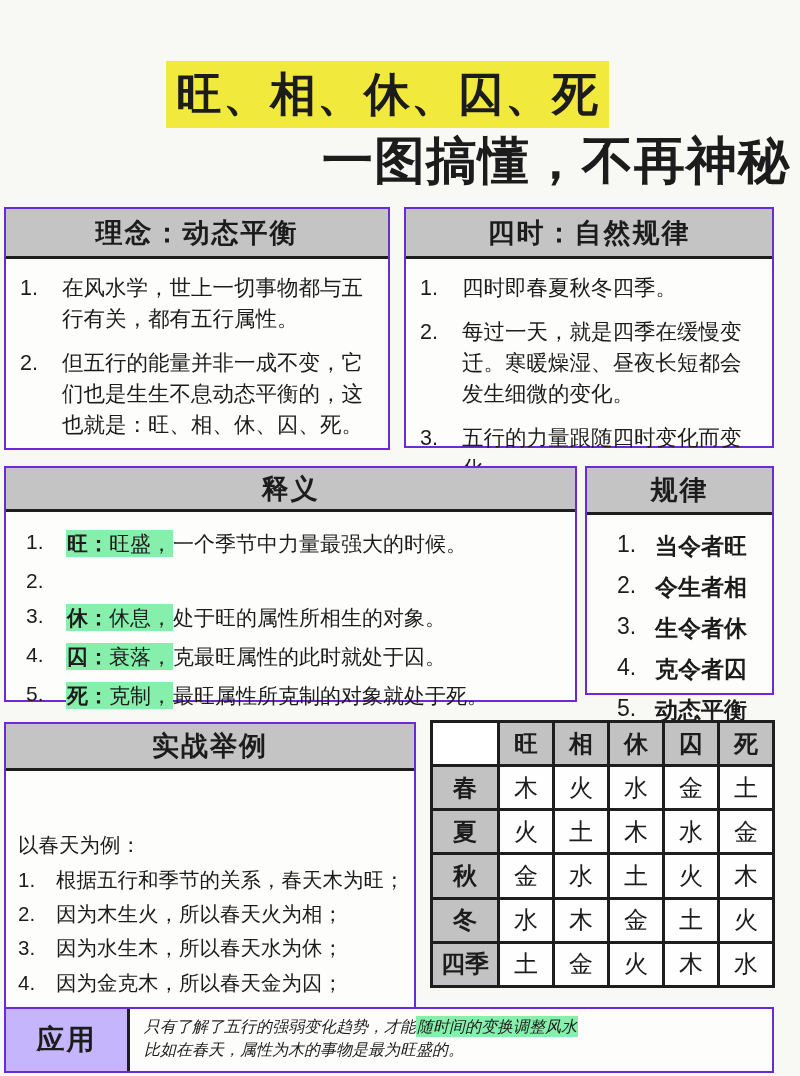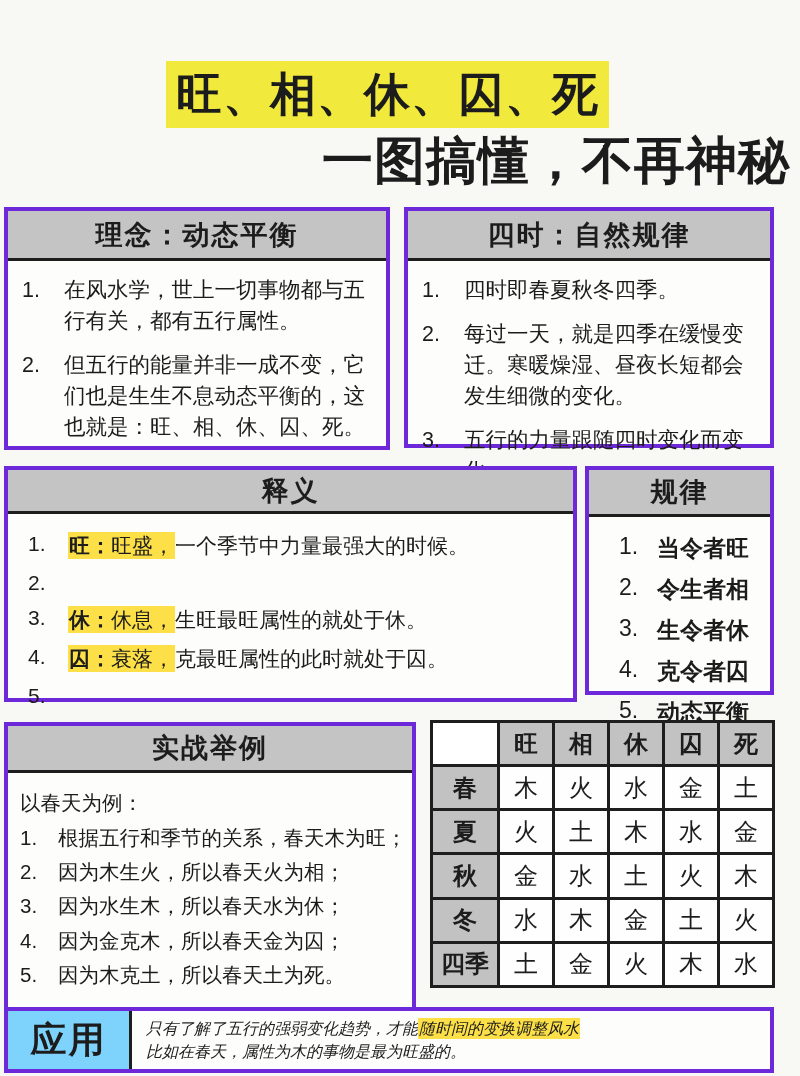--- a/index.html
+++ b/index.html
@@ -17,21 +17,21 @@
     display:flex; align-items:center; justify-content:center;
     font-size:46px; font-weight:800; letter-spacing:1px; white-space:nowrap;text-align:right;
   }
   .subtitle {
     position:absolute; left:0; top:127px; width:790px;
     text-align:right; font-size:51px; font-weight:800; letter-spacing:1px;
   }
 
   
   .box {
-    position:absolute; border:4px solid #6d28d9; background:#fdfdfb;
+    position:absolute; border:2px solid #6d28d9; background:#fdfdfb;
   }
   .box-header {
     background:#c4c4c4; border-bottom:3px solid #1e1e1e;
     display:flex; align-items:center; justify-content:center;
     font-weight:bold; font-size:27px; letter-spacing:2px;
   }
   .box-body { padding:14px 10px 10px 14px; }
 
   .li { display:flex; align-items:flex-start; }
   .li .num { flex:0 0 42px; }
@@ -43,33 +43,33 @@
   .concept .box-body, .seasons .box-body { font-size:21.5px; line-height:1.44; }
   .concept .li, .seasons .li { margin-bottom:13px; }
 
   
   .defs { left:4px; top:466px; width:573px; height:236px; }
   .defs .box-header { height:44px; }
   .defs .box-body { padding:18px 8px 8px 20px; font-size:21px; }
   .defs .li { margin-bottom:11px; white-space:nowrap; }
   .defs .li .num { flex:0 0 40px; }
   .defs .term { font-weight:bold; }
-  .hl { background:#fde047; padding:2px 1px; }
+  .hl { background:#86efac; padding:2px 1px; }
 
   
   .rules { left:585px; top:466px; width:189px; height:229px; }
   .rules .box-header { height:47px; }
   .rules .box-body { padding:16px 0 0 30px; font-size:23px; font-weight:600; }
   .rules .li { margin-bottom:10px; }
   .rules .li .num { flex:0 0 38px; font-weight:normal; }
 
   
   .example { left:4px; top:722px; width:412px; height:312px; }
   .example .box-header { height:47px; }
-  .example .box-body { padding:14px 6px 6px 12px; font-size:20.5px; line-height:1.52; }
+  .example .box-body { padding:14px 6px 6px 12px; font-size:20.5px; line-height:1.52;margin-top:44px; }
   .example .intro { margin-bottom:4px; }
   .example .li { margin-bottom:3px; white-space:nowrap; }
   .example .li .num { flex:0 0 38px; }
 
   
   .state-table {
     position:absolute; left:430px; top:720px; width:345px; height:268px;
     border-collapse:collapse; table-layout:fixed; background:#fdfdfb;
     font-size:24px; text-align:center;
   }
@@ -80,23 +80,23 @@
   .state-table td { background:#fefefe; font-weight:500; }
   .state-table .corner { background:#ffffff; }
   .state-table col.c0 { width:67px; }
 
   
   .application {
     left:4px; top:1007px; width:770px; height:66px;
     display:flex; flex-direction:row; align-items:stretch;
   }
   .app-label {
-    flex:0 0 124px; background:#7dd3fc; border-right:3px solid #1e1e1e;
+    flex:0 0 124px; background:#c4b5fd; border-right:3px solid #1e1e1e;
     display:flex; align-items:center; justify-content:center;
-    font-size:36px; font-weight:bold; letter-spacing:2px;
+    font-size:28px; font-weight:bold; letter-spacing:2px;
   }
   .app-text {
     flex:1; padding:7px 10px 20px 14px; font-size:16px; line-height:1.42;font-style:italic;
   }
 </style>
 </head>
 <body>
 
 <div class="page">
 
@@ -142,28 +142,29 @@
     <div class="box-body">
       <div class="li">
         <span class="num">1.</span>
         <span><span class="hl"><span class="term">旺：</span><span>旺盛，</span></span><span>一个季节中力量最强大的时候。</span></span>
       </div>
       <div class="li">
         <span class="num">2.</span>
       </div>
       <div class="li">
         <span class="num">3.</span>
-        <span><span class="hl"><span class="term">休：</span><span>休息，</span></span><span>生旺最旺属性的就处于休。</span></span>
+        <span><span class="hl"><span class="term">休：</span><span>休息，</span></span><span>处于旺的属性所相生的对象。</span></span>
       </div>
       <div class="li">
         <span class="num">4.</span>
         <span><span class="hl"><span class="term">囚：</span><span>衰落，</span></span><span>克最旺属性的此时就处于囚。</span></span>
       </div>
       <div class="li">
         <span class="num">5.</span>
+        <span><span class="hl"><span class="term">死：</span><span>克制，</span></span><span>最旺属性所克制的对象就处于死。</span></span>
       </div>
     </div>
   </section>
 
   <section class="box rules">
     <div class="box-header">规律</div>
     <div class="box-body">
       <div class="li">
         <span class="num">1.</span>
         <span>当令者旺</span>

